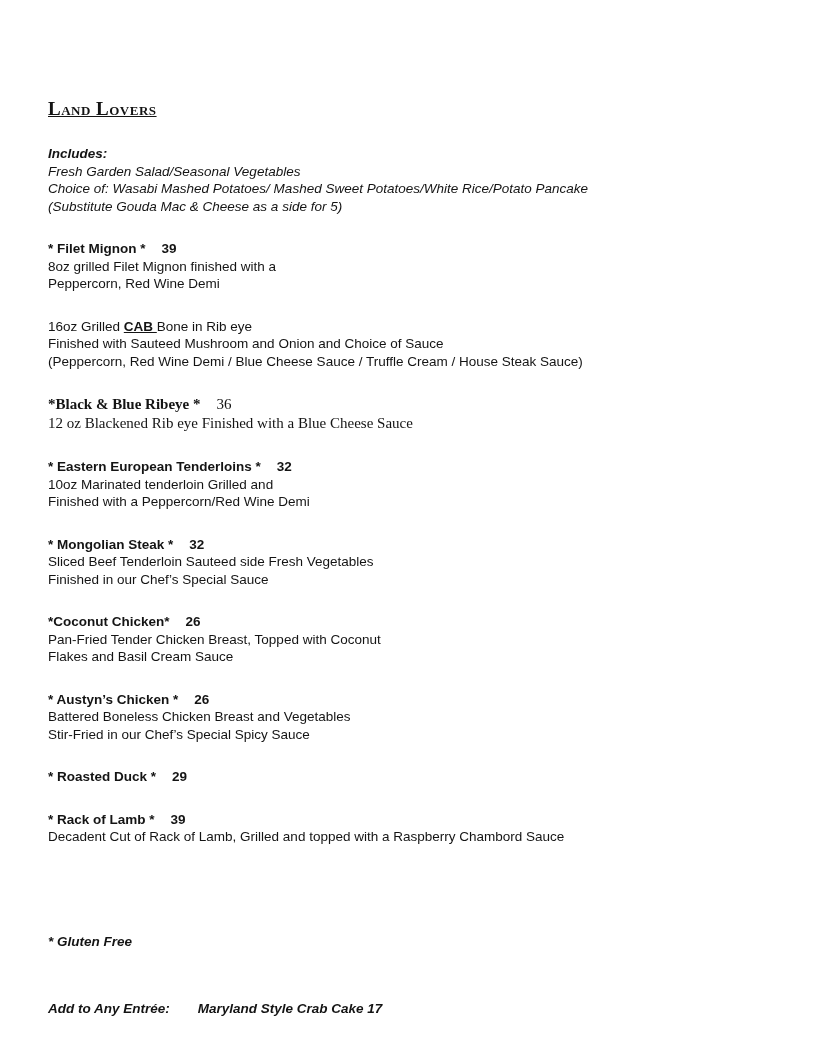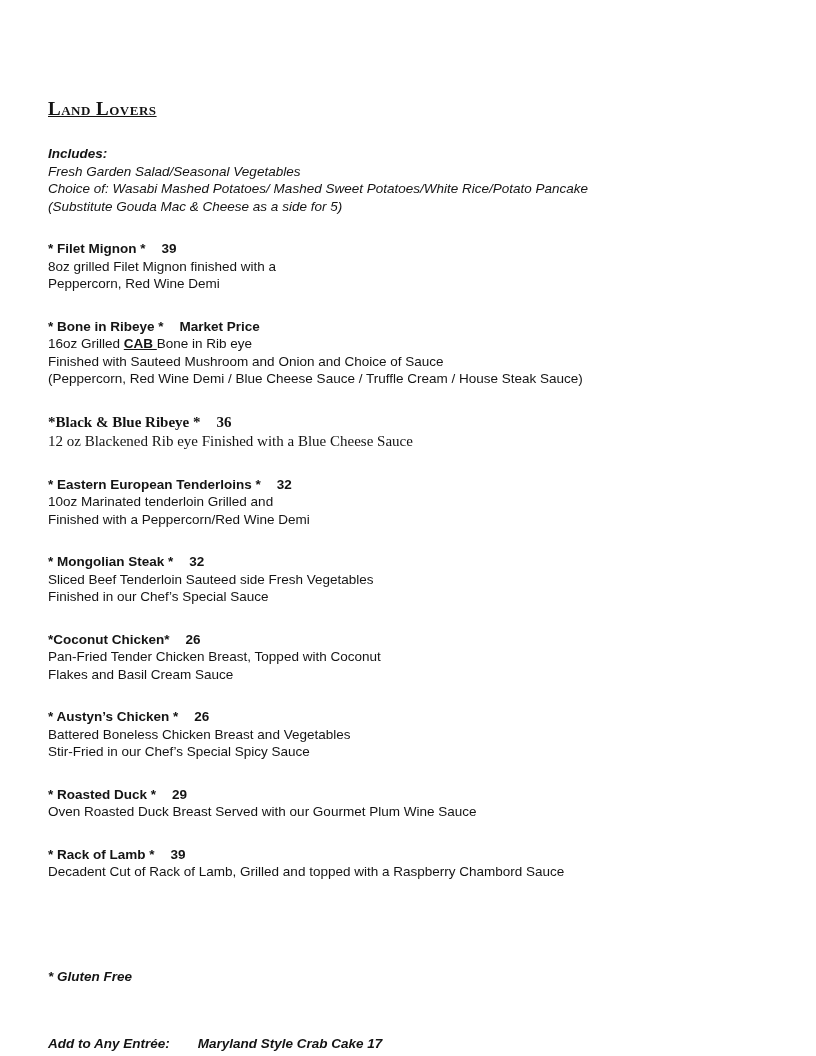--- a/index.html
+++ b/index.html
@@ -65,28 +65,27 @@
 (Substitute Gouda Mac &amp; Cheese as a side for 5)</div>
   </div>
 
   <div class="item">
     <div><span class="item-name">* Filet Mignon *</span><span class="price">39</span></div>
     <div class="pre">8oz grilled Filet Mignon finished with a
 Peppercorn, Red Wine Demi</div>
   </div>
 
   <div class="item">
-    <div><span class="item-name">* Bone in Ribeye *</span><span class="price">Market Price</span></div>
     <div><span>16oz Grilled </span><span class="cab">CAB </span><span>Bone in Rib eye</span></div>
     <div class="pre">Finished with Sauteed Mushroom and Onion and Choice of Sauce
 (Peppercorn, Red Wine Demi / Blue Cheese Sauce / Truffle Cream / House Steak Sauce)</div>
   </div>
 
   <div class="item serif-item">
-    <div><span class="item-name">*Black &amp; Blue Ribeye *</span><span class="price" style="font-weight:bold;">36</span></div>
+    <div><span class="item-name">*Black &amp; Blue Ribeye *</span><span class="price" style="font-weight:normal;">36</span></div>
     <div class="pre">12 oz Blackened Rib eye Finished with a Blue Cheese Sauce</div>
   </div>
 
   <div class="item">
     <div><span class="item-name">* Eastern European Tenderloins *</span><span class="price">32</span></div>
     <div class="pre">10oz Marinated tenderloin Grilled and
 Finished with a Peppercorn/Red Wine Demi</div>
   </div>
 
   <div class="item">
@@ -102,21 +101,20 @@
   </div>
 
   <div class="item">
     <div><span class="item-name">* Austyn’s Chicken *</span><span class="price">26</span></div>
     <div class="pre">Battered Boneless Chicken Breast and Vegetables
 Stir-Fried in our Chef’s Special Spicy Sauce</div>
   </div>
 
   <div class="item">
     <div><span class="item-name">* Roasted Duck *</span><span class="price">29</span></div>
-    <div class="pre">Oven Roasted Duck Breast Served with our Gourmet Plum Wine Sauce</div>
   </div>
 
   <div class="item">
     <div><span class="item-name">* Rack of Lamb *</span><span class="price">39</span></div>
     <div class="pre">Decadent Cut of Rack of Lamb, Grilled and topped with a Raspberry Chambord Sauce</div>
   </div>
 
   <div class="footnote">* Gluten Free</div>
 
   <div class="addon"><span>Add to Any Entrée:</span><span class="addon-value">Maryland Style Crab Cake 17</span></div>

